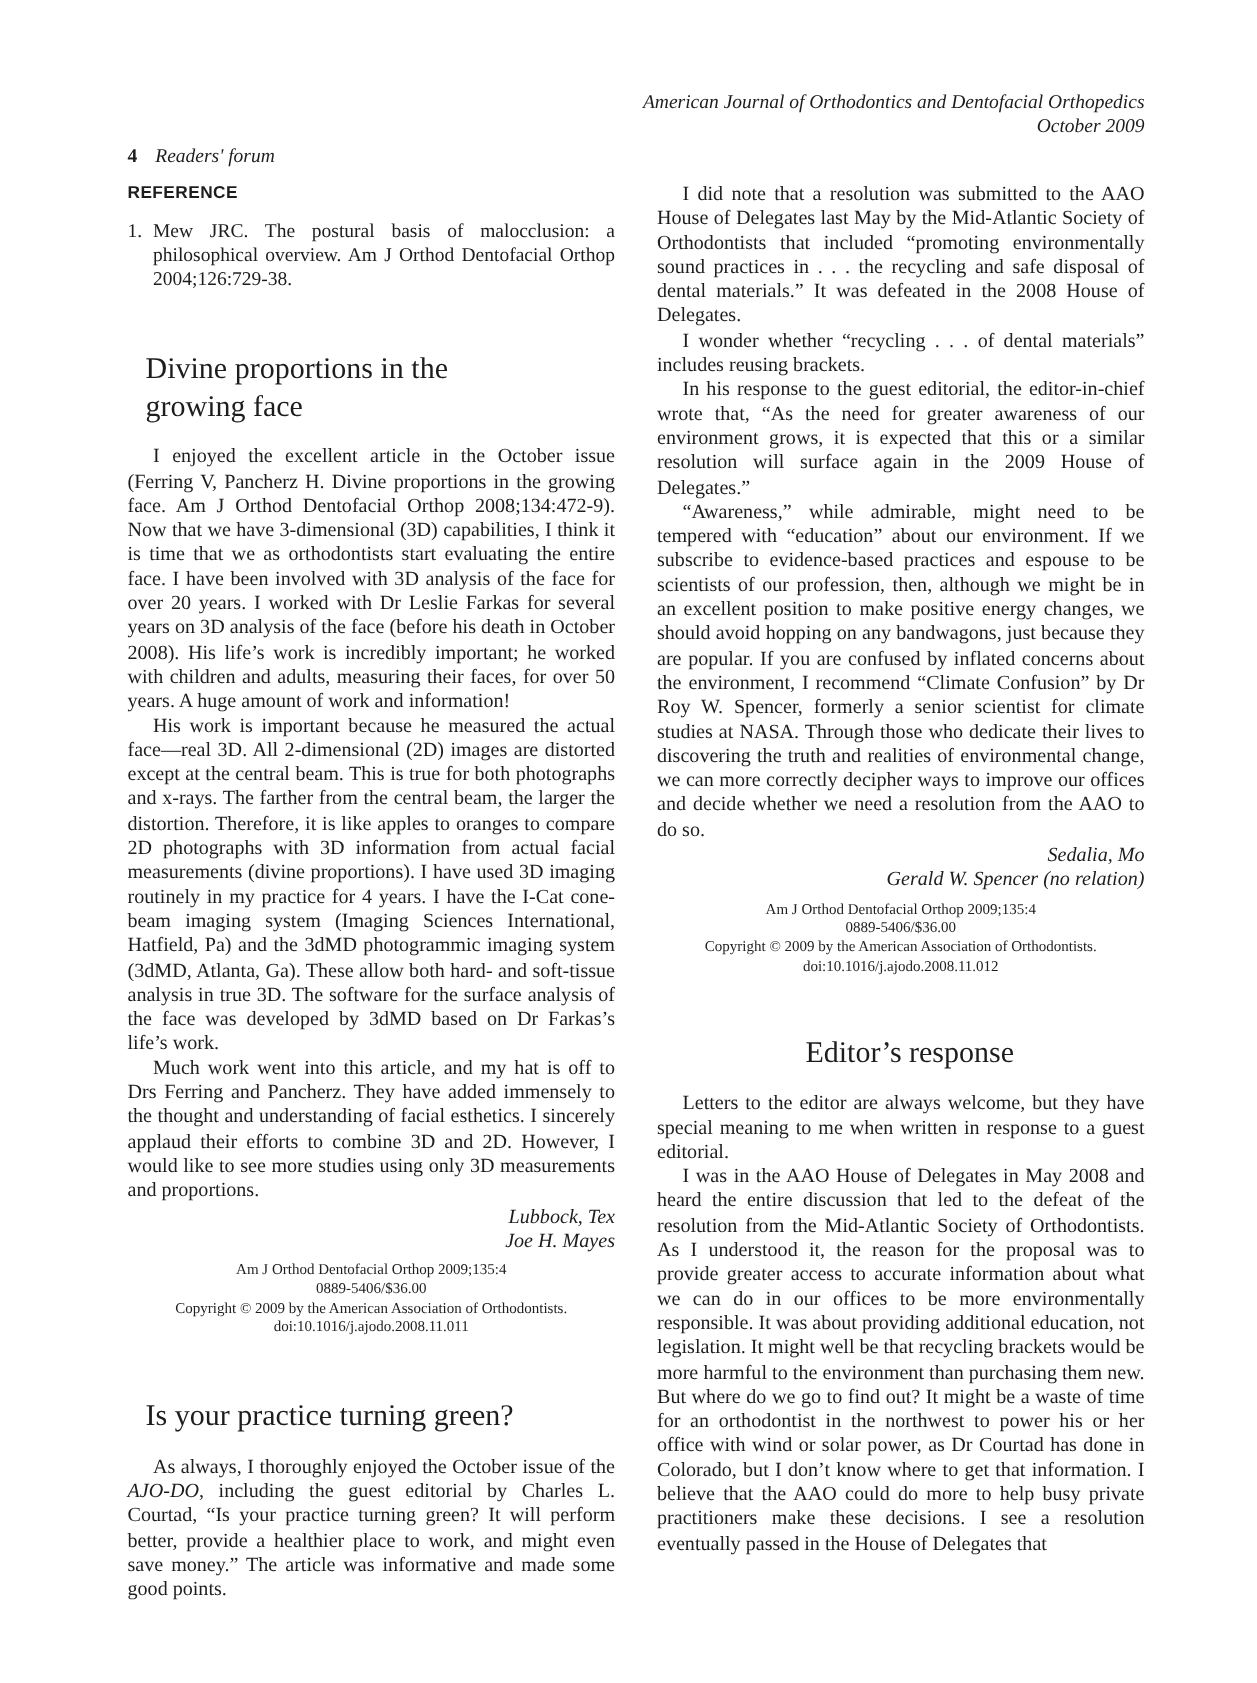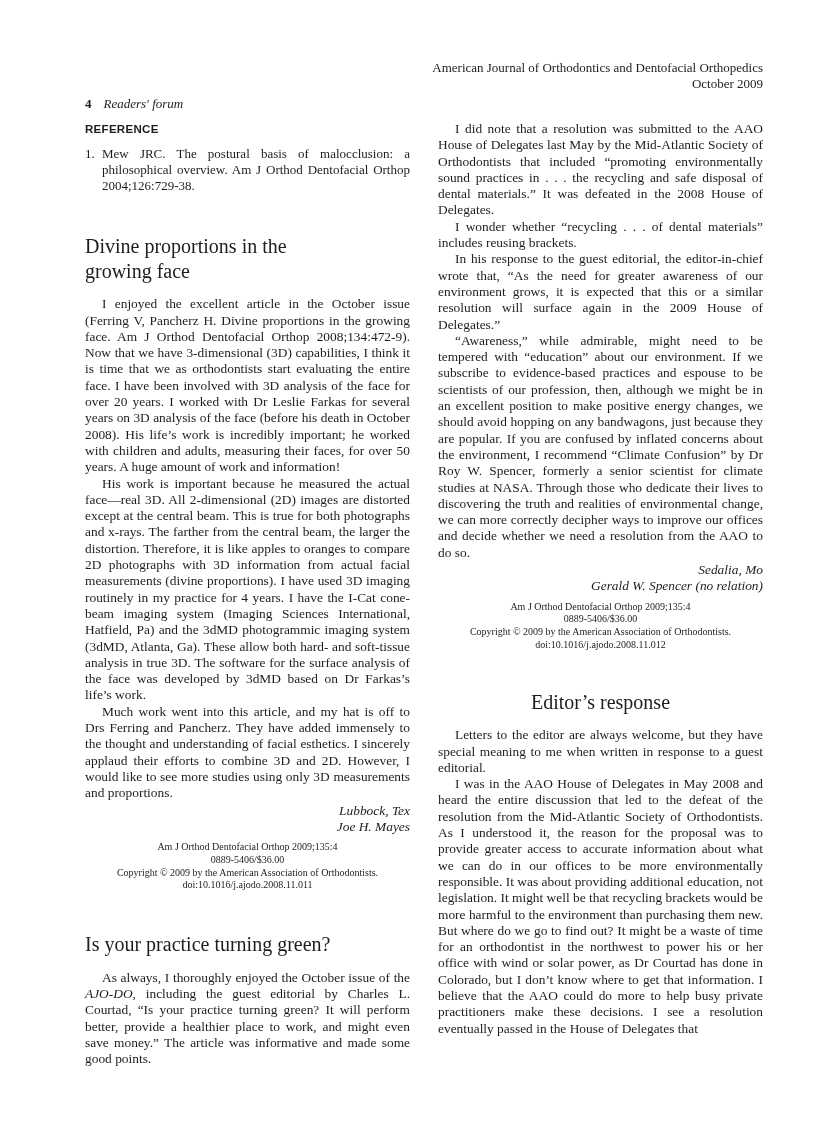--- a/index.html
+++ b/index.html
@@ -20,21 +20,21 @@
     left: 85px;
     width: 678px;
     display: flex;
     justify-content: space-between;
     align-items: flex-start;
     font-size: 13px;
     line-height: 16px;
   }
   .head-left { font-style: italic; margin-top: 36px; }
   .head-left .pagenum { font-style: normal; font-weight: bold; margin-right: 12px; }
-  .head-right { text-align: right; }
+  .head-right { text-align: right; font-style: italic; }
   
   .columns {
     position: absolute;
     top: 121px;
     left: 85px;
     width: 678px;
     display: flex;
     gap: 28px;
   }
   .col { width: 331px; font-size: 13.4px; line-height: 16.3px; text-align: justify; }
@@ -49,21 +49,21 @@
     text-align: left;
   }
   .ref-item { display: flex; font-size: 13px; line-height: 16px; }
   .ref-num { flex: none; width: 17px; }
   .ref-text { flex: 1; text-align: justify; }
   
   .letter-title {
     font-weight: 400;
     font-size: 20px;
     line-height: 24.5px;
-    margin: 40px 0 13px 0;
+    margin: 40px 0 13px 12px;
     white-space: pre-line;
     text-align: left;
     text-indent: 0;
   }
   .col-right .letter-title { margin-top: 38px; text-align: center; }
   
   .signature {
     text-align: right;
     font-style: italic;
     font-size: 13.4px;

